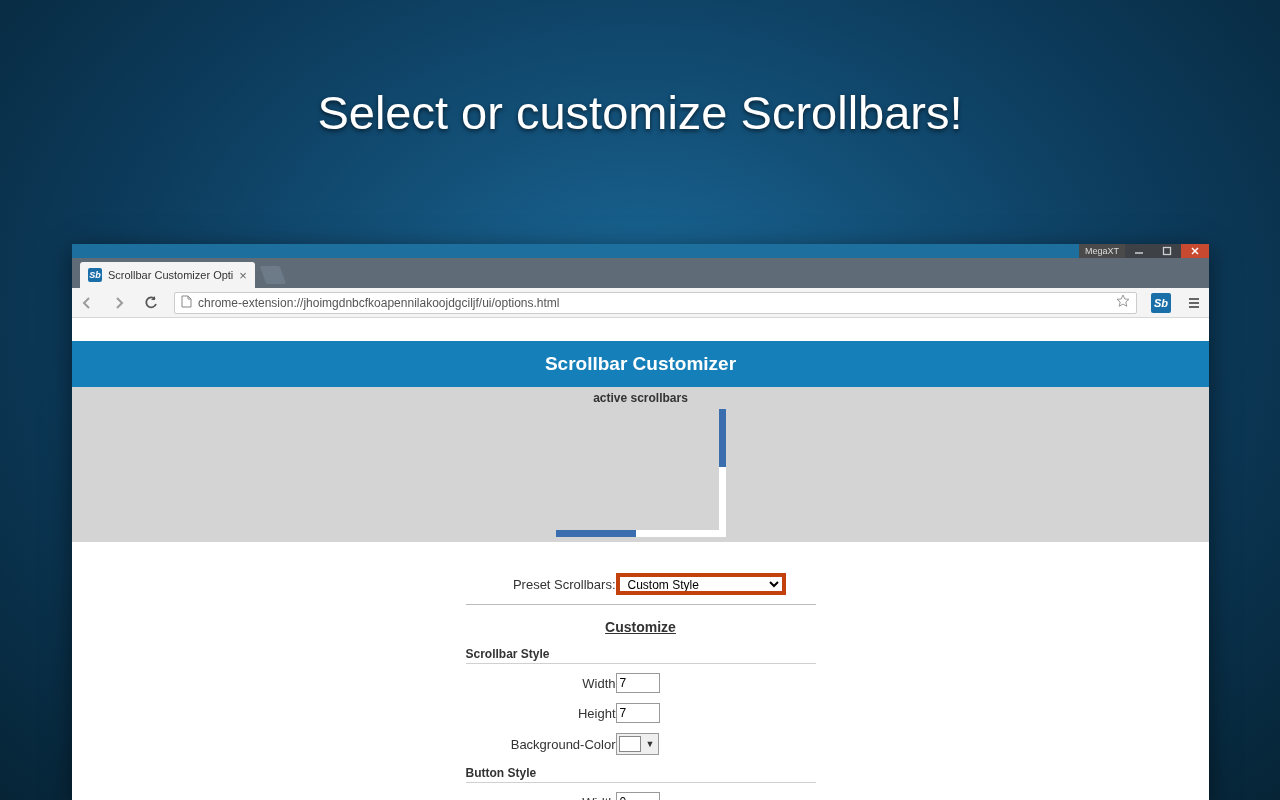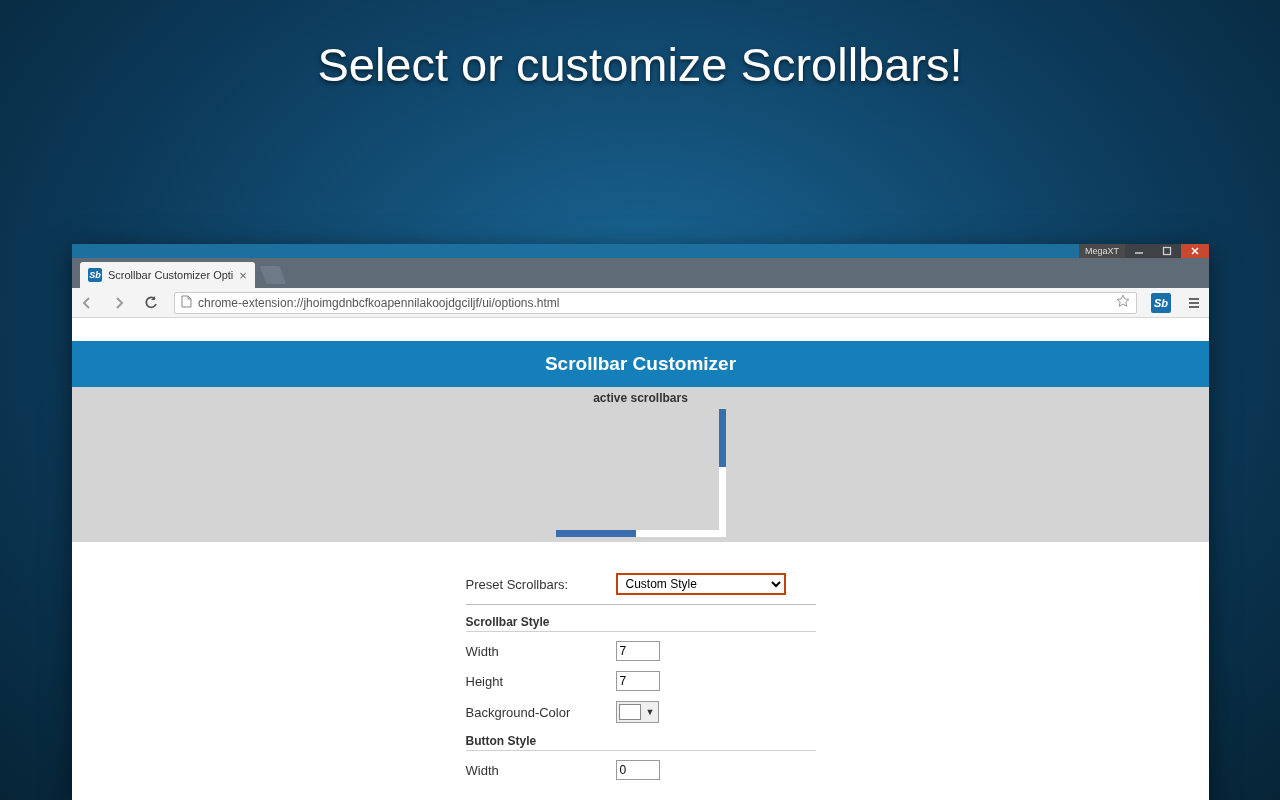--- a/index.html
+++ b/index.html
@@ -5,21 +5,21 @@
   * { box-sizing: border-box; margin: 0; padding: 0; }
   html, body { width: 1280px; height: 800px; overflow: hidden; font-family: Verdana, Geneva, sans-serif; }
   body {
     background: radial-gradient(ellipse at 50% 40%, #1a6a9a 0%, #135078 30%, #0c3a5a 60%, #062436 100%);
   }
   .promo-title {
     text-align: center;
     color: #fff;
     font-size: 47px;
     font-weight: 400;
-    padding-top: 37px;
+    padding-top: 85px;
     text-shadow: 0 2px 4px rgba(0,0,0,0.6);
     font-family: "Segoe UI", Arial, sans-serif;
   }
   .browser-window {
     position: absolute;
     left: 72px;
     top: 244px;
     width: 1137px;
     height: 556px;
     background: #fff;
@@ -225,26 +225,26 @@
     width: 350px;
     font-family: Verdana, sans-serif;
     font-size: 13px;
     color: #333;
   }
   .row {
     display: flex;
     align-items: center;
     padding: 5px 0;
   }
-  .row .lbl { width: 150px; }
+  .row .lbl { width: 150px; text-align: right; }
   .row select {
     width: 170px;
     height: 22px;
     font-size: 12px;
-    border: 2px solid #c2410c;
+    border: 4px solid #c2410c;
     background: #fff;
     padding: 0 4px;
   }
   .row input[type="text"] {
     width: 44px;
     height: 20px;
     border: 1px solid #999;
     font-size: 12px;
     padding: 0 3px;
   }
@@ -379,20 +379,21 @@
       <div class="form-inner">
 
         <div class="row">
           <span class="lbl">Preset Scrollbars:</span>
           <select>
             <option>Custom Style</option>
           </select>
         </div>
         <div class="hr"></div>
 
+        <div class="section-title">Customize</div>
 
         <div class="sub-heading">Scrollbar Style</div>
 
         <div class="row">
           <span class="lbl">Width</span>
           <input type="text" value="7" style="">
         </div>
         <div class="row">
           <span class="lbl">Height</span>
           <input type="text" value="7" style="">

